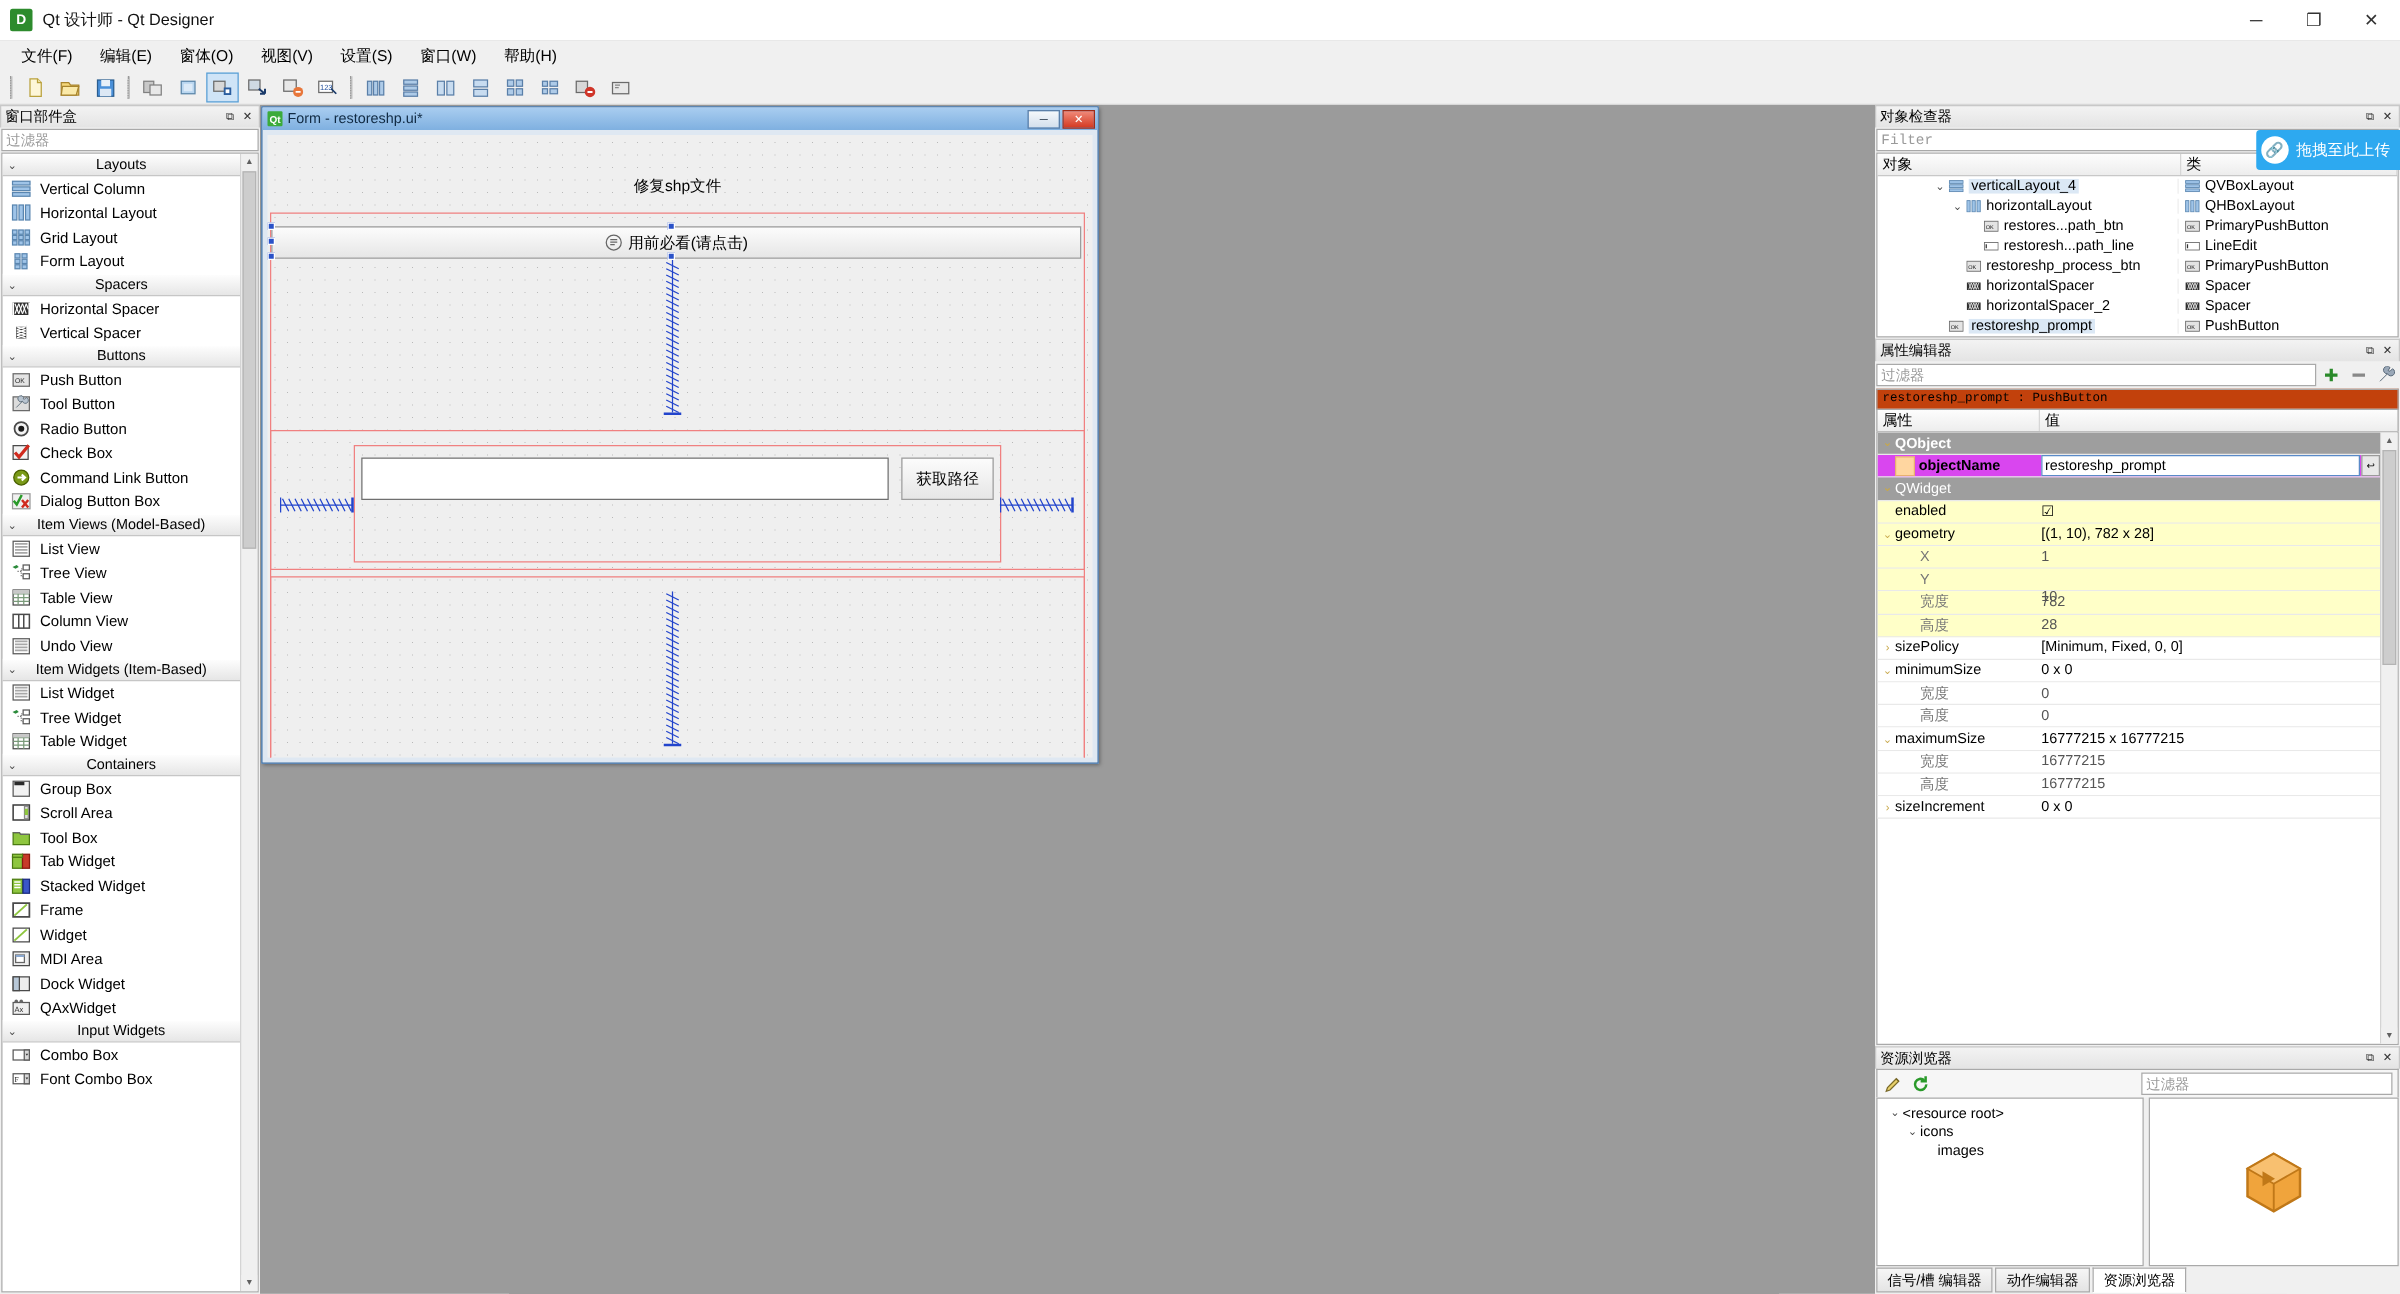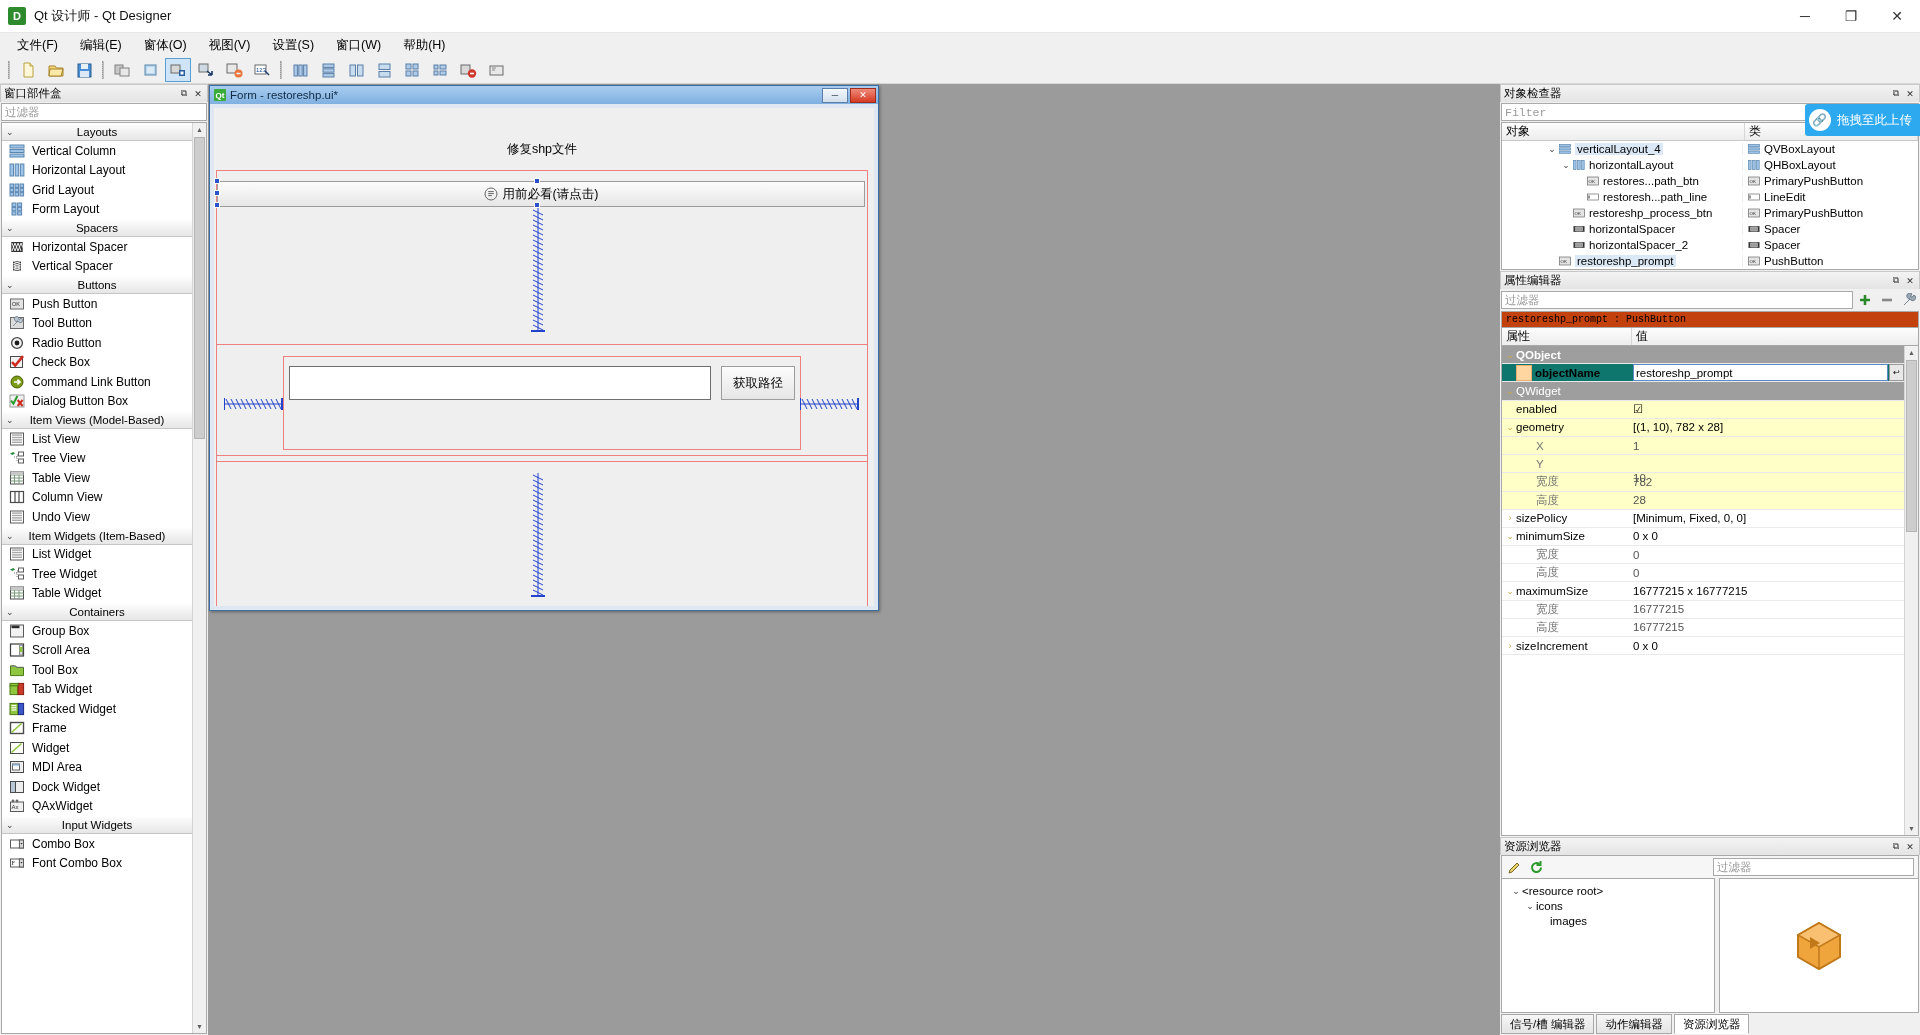--- a/index.html
+++ b/index.html
@@ -107,21 +107,21 @@
   .peb{width:20px;height:17px;display:flex;align-items:center;justify-content:center;margin-left:2px;}
   .objline{height:15px;border:1px solid #a9a9a9;border-bottom:none;margin:0 1px;background:#c2410c;display:flex;align-items:center;
     padding-left:4px;font-size:10px;font-family:"Liberation Mono","DejaVu Sans Mono",monospace;}
   .prow{display:flex;height:17.2px;font-size:11.5px;align-items:center;border-bottom:1px solid #e9e9e9;}
   .pname{flex:0 0 125px;display:flex;align-items:center;padding-left:2px;overflow:hidden;white-space:nowrap;}
   .pval{flex:1;padding-left:4px;overflow:hidden;white-space:nowrap;display:flex;align-items:center;}
   .grp{background:#9e9e9e;color:#fff;font-weight:bold;}
   .grp .pname,.grp .pval{color:#fff;}
   .yel{background:#ffffc8;}
   .whi{background:#fff;}
-  .ora{background:#0f766e;}
+  .ora{background:#d946ef;}
 
   .rb{flex:0 0 198px;display:flex;flex-direction:column;}
   .rb-tools{height:22px;display:flex;align-items:center;border:1px solid #a9a9a9;border-bottom:none;margin:0 1px;background:#f6f6f6;}
   .rb-main{flex:1;display:flex;min-height:0;margin:0 1px;}
   .rb-tree{flex:0 0 212px;border:1px solid #a9a9a9;background:#fff;padding:4px 0 0 0;overflow:hidden;}
   .rb-prev{flex:1;border:1px solid #a9a9a9;background:#fff;margin-left:4px;display:flex;align-items:center;justify-content:center;}
   .rbrow{height:15px;display:flex;align-items:center;font-size:11.5px;}
   .tabstrip{height:19px;display:flex;align-items:flex-end;margin:2px 1px 1px 1px;}
   .tabb{height:18px;padding:0 8px;border:1px solid #a9a9a9;background:linear-gradient(#f6f6f6,#e4e4e4);
     display:flex;align-items:center;font-size:11.5px;margin-right:2px;}

